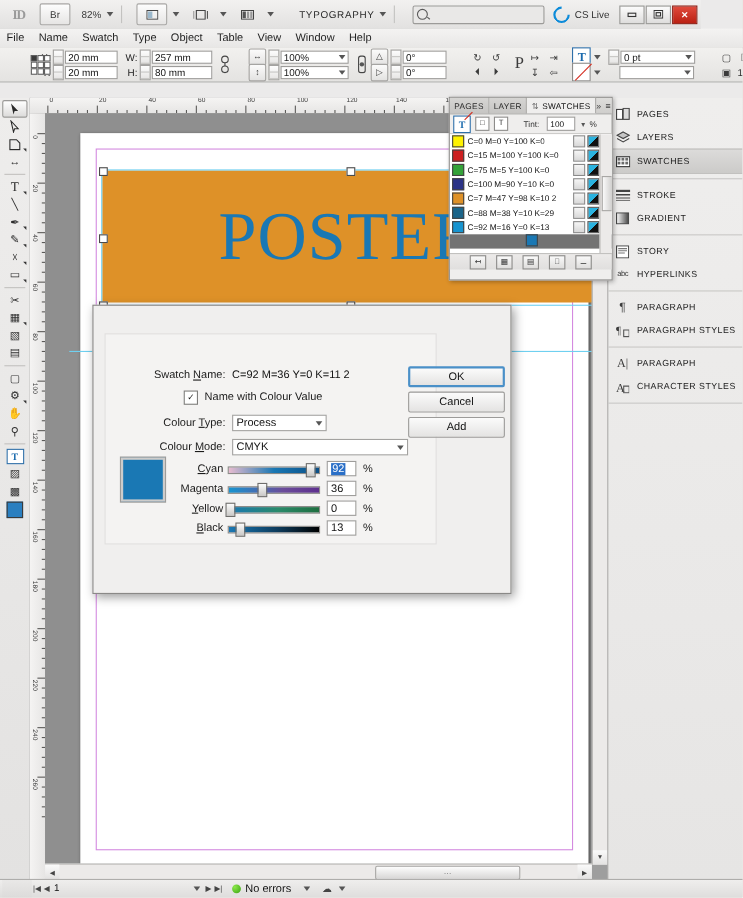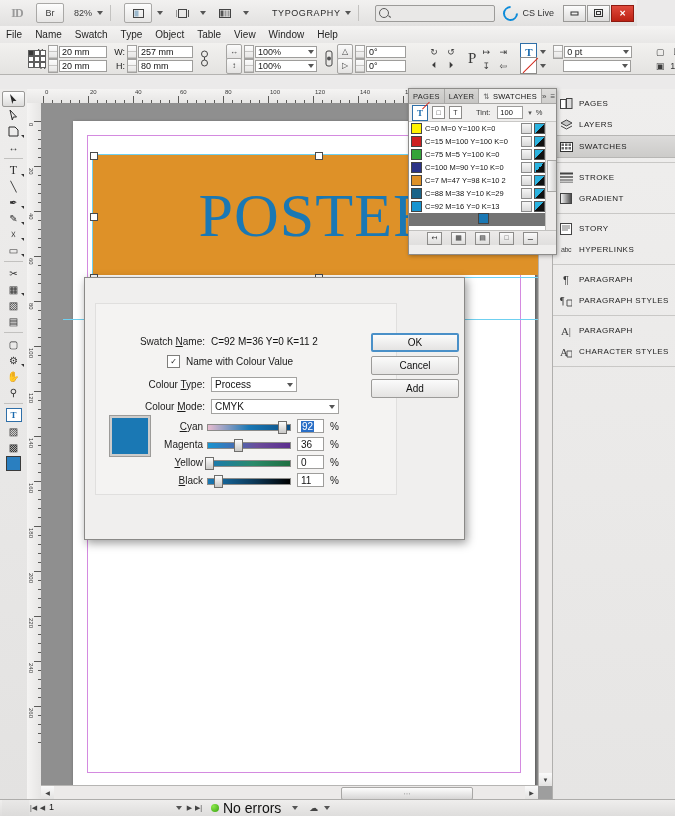--- a/index.html
+++ b/index.html
@@ -983,21 +983,21 @@
         <span class="dsel" style="width:86px;margin-left:6px">
           <span>Process</span>
           <span class="caret"></span>
         </span>
       </div>
 
       <div class="row" style="left:28px;top:99px;">
         <span class="lbl" style="width:92px">
           <span>Colour <span class="u">M</span>ode:</span>
         </span>
-        <span class="dsel" style="width:128px;margin-left:6px">
+        <span class="dsel" style="width:160px;margin-left:6px">
           <span>CMYK</span>
           <span class="caret"></span>
         </span>
       </div>
 
       <div class="preview"></div>
 
       <div class="slrow" style="left:66px;top:119px;">
         <span class="sllab"><span class="u">C</span>yan</span>
         <span class="track">
@@ -1029,40 +1029,40 @@
         <span class="numin">0</span>
         <span class="pct">%</span>
       </div>
 
       <div class="slrow" style="left:66px;top:173px;">
         <span class="sllab"><span class="u">B</span>lack</span>
         <span class="track">
           <span style="position:absolute;left:0;top:1px;width:82px;height:5px;background:linear-gradient(90deg,#1a78b4,#0d3a5a 55%,#000);border:1px solid #8c8b89"></span>
           <span class="thumb" style="left:7px"></span>
         </span>
-        <span class="numin">11</span>
+        <span class="numin">13</span>
         <span class="pct">%</span>
       </div>
 
       <div class="dbtn def" style="left:286px;top:33px">OK</div>
       <div class="dbtn" style="left:286px;top:56px">Cancel</div>
       <div class="dbtn" style="left:286px;top:79px">Add</div>
     </div>
   </div>
 
   <div class="statusbar">
     <div class="scorner"></div>
     <span class="sbtn">|◀</span>
     <span class="sbtn">◀</span>
     <span class="pnum">1</span>
     <span class="pdrop">
         <span class="caret"></span>
       </span>
     <span class="sbtn">▶</span>
     <span class="sbtn">▶|</span>
     <span class="dot" style="margin-left:8px"></span>
-    <span style="font-size:14px;color:#111">No errors</span>
+    <span style="font-size:10px;color:#111">No errors</span>
     <span class="caret" style="margin-left:11px"></span>
     <span style="margin-left:11px;font-size:9px;color:#444">☁</span>
     <span class="caret" style="margin-left:6px"></span>
   </div>
 
 </div>
 
 </body></html>

